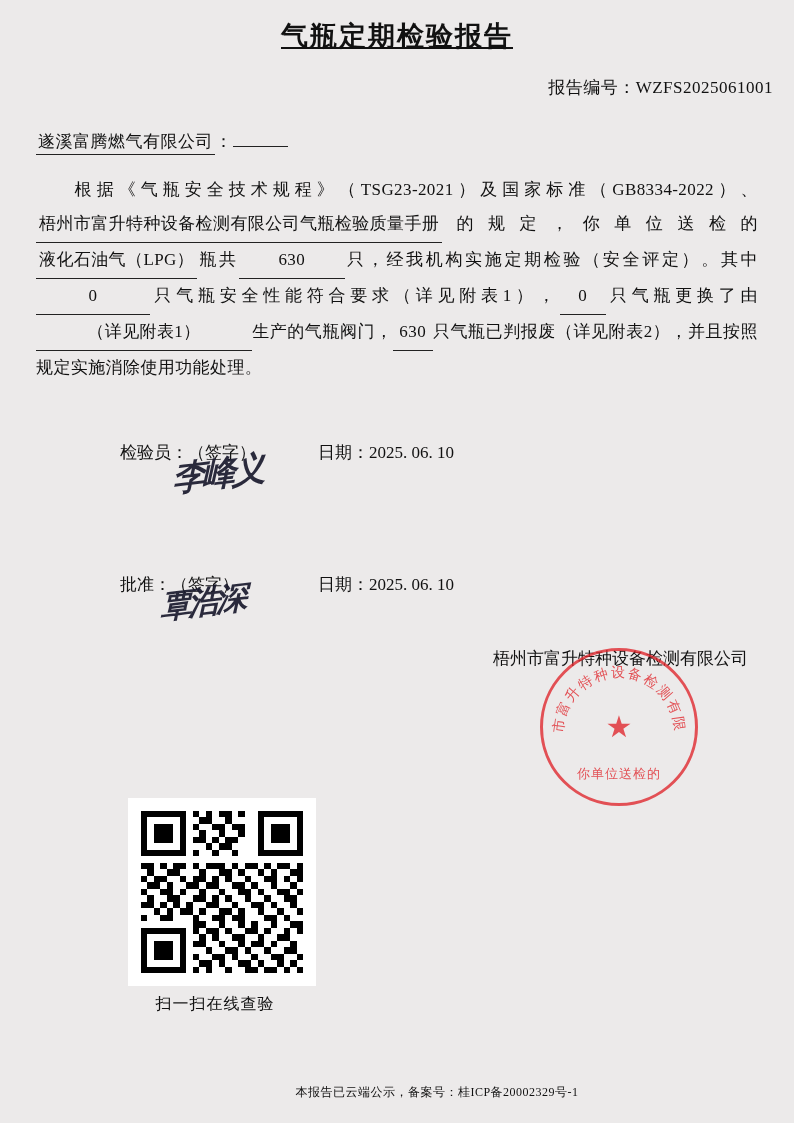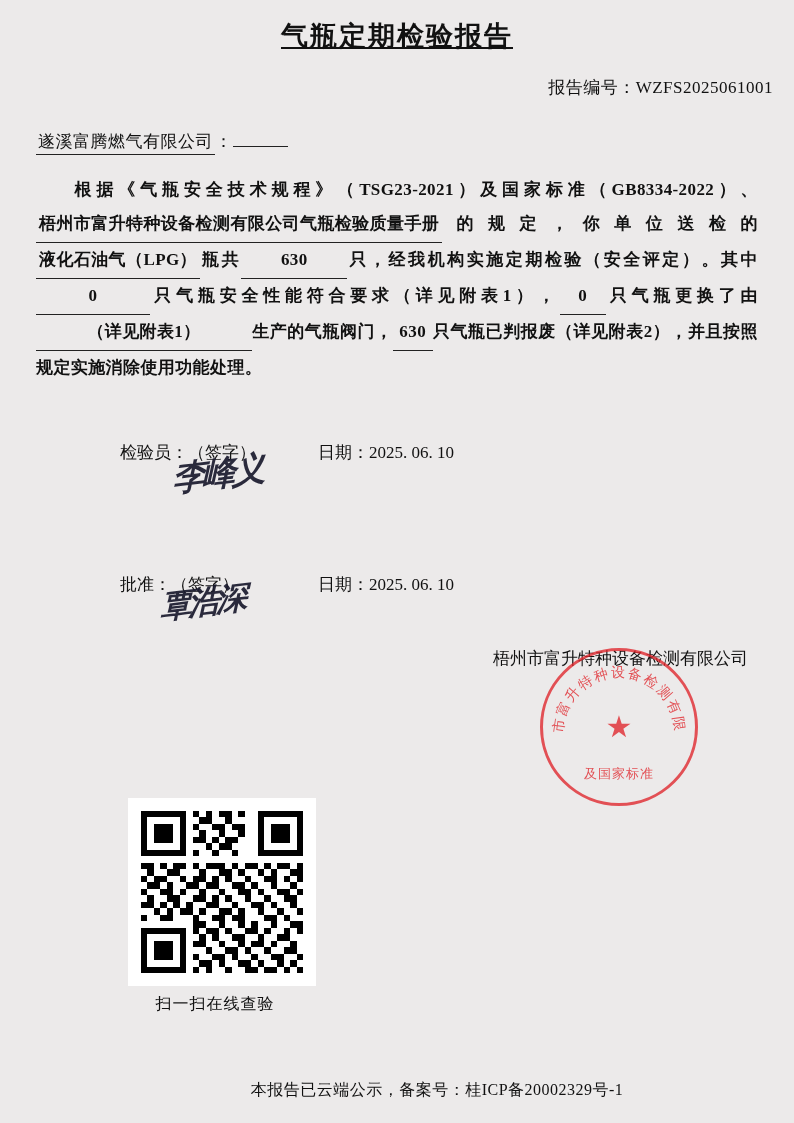--- a/index.html
+++ b/index.html
@@ -53,21 +53,20 @@
     width: 55px;
     height: 17px;
   }
   .body-text {
     margin-top: 18px;
     padding: 0 36px;
     font-size: 17px;
     line-height: 2.0;
     text-align: justify;
     letter-spacing: 0.4px;
-    font-weight: bold;
   }
   .ul {
     display: inline-block;
     border-bottom: 1px solid #222;
     text-align: center;
     padding: 0 3px 1px 3px;
   }
   .ul-w1 { min-width: 236px; }
   .ul-w2 { min-width: 140px; }
   .ul-w3 { min-width: 100px; }
@@ -177,21 +176,21 @@
     margin-top: 8px;
     font-size: 16px;
     letter-spacing: 1px;
   }
   .footer {
     position: absolute;
     left: 0;
     bottom: 22px;
     width: 100%;
     text-align: center;
-    font-size: 16px;
+    font-size: 12px;
     letter-spacing: 0.5px;
     padding-left: 80px;
     box-sizing: border-box;
   }
 </style>
 </head>
 <body>
 
 <div class="page">
 
@@ -226,21 +225,21 @@
   </div>
 
   <div class="stamp">
     <svg class="arc" viewBox="0 0 152 152">
       <defs>
         <path id="arcpath" d="M 20 82 A 56 56 0 1 1 132 82"></path>
       </defs>
       <text><textPath href="#arcpath" startOffset="50%" text-anchor="middle">梧州市富升特种设备检测有限公司</textPath></text>
     </svg>
     <span class="star">★</span>
-    <div class="bottom-text">及国家标准</div>
+    <div class="bottom-text">你单位送检的</div>
   </div>
 
   <div class="qr-wrap">
     <svg class="qr" viewBox="0 0 29 29" shape-rendering="crispEdges">
       <rect x="0" y="0" width="29" height="29" fill="#ffffff"></rect>
       <g fill="#000000">
         <rect x="2" y="2" width="7" height="1"></rect>
           <rect x="2" y="8" width="7" height="1"></rect>
         <rect x="2" y="2" width="1" height="7"></rect>
           <rect x="8" y="2" width="1" height="7"></rect>

